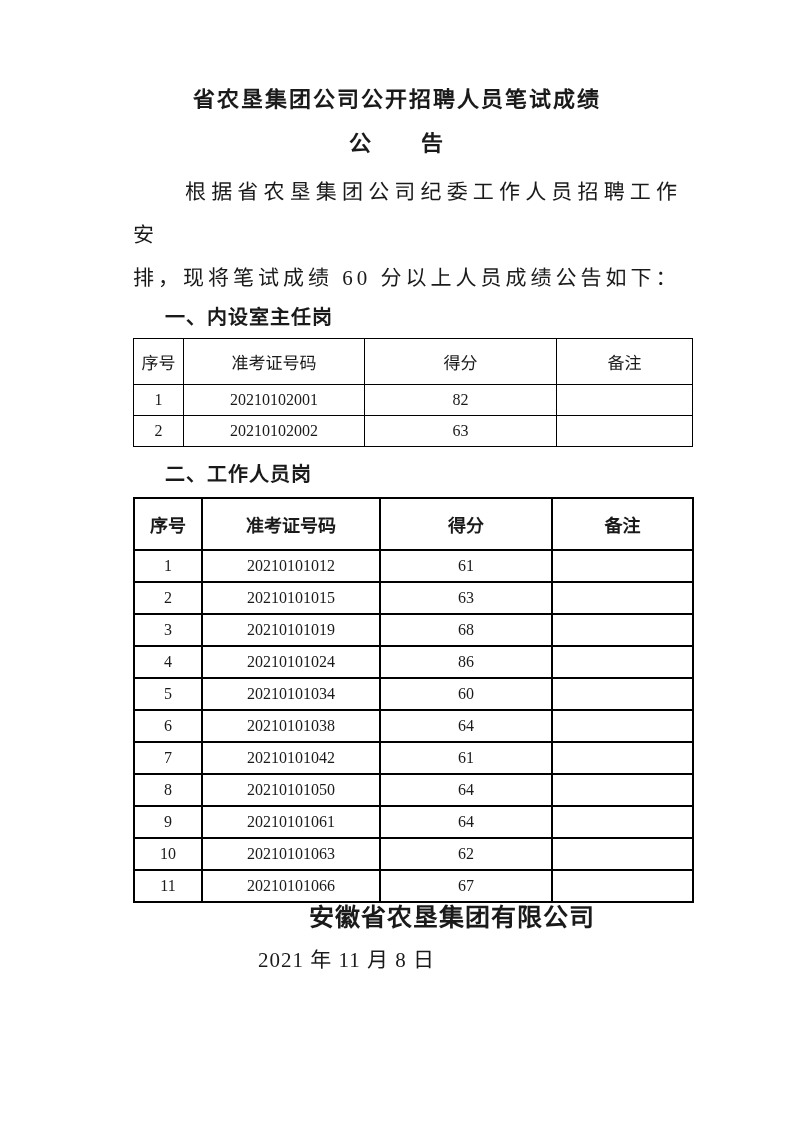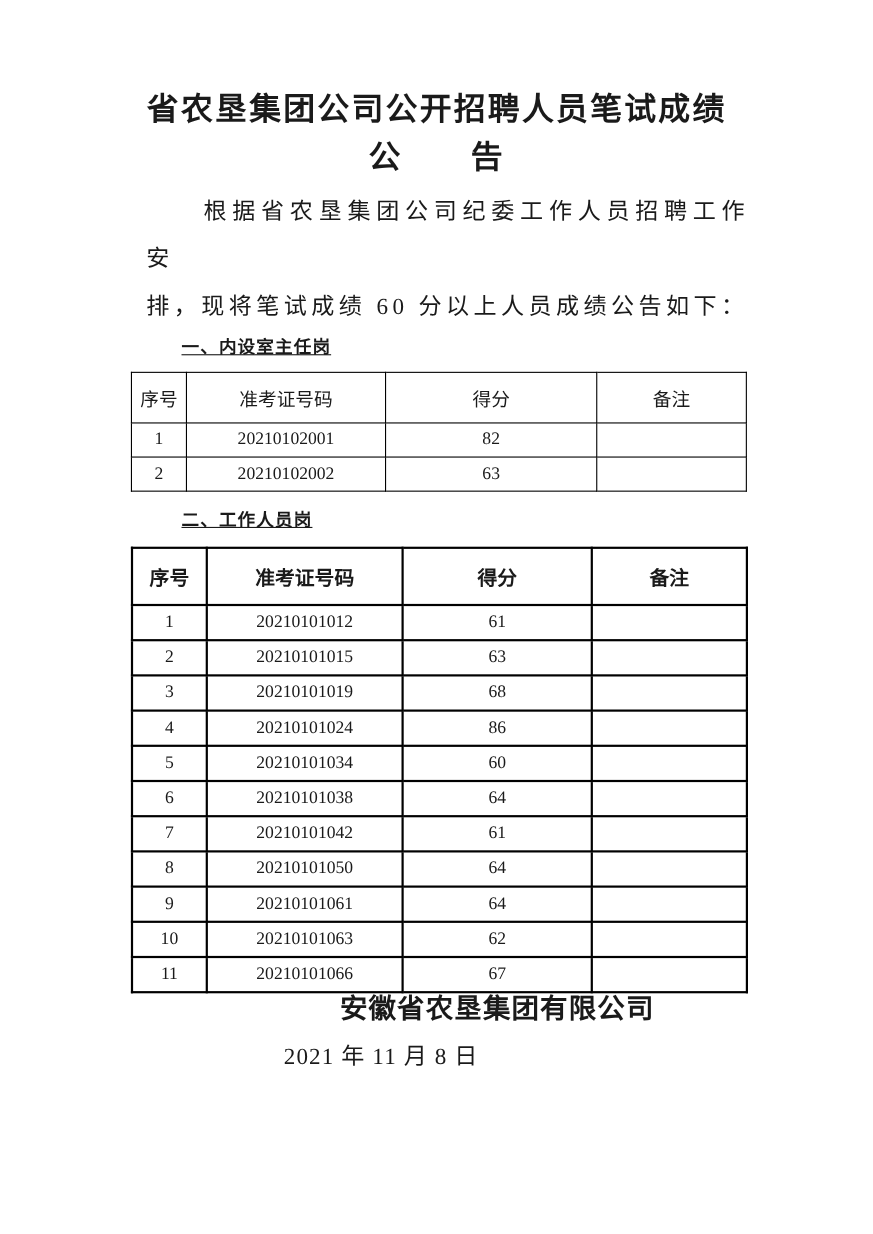--- a/index.html
+++ b/index.html
@@ -15,21 +15,21 @@
     color: #1a1a1a;
   }
   .doc {
     box-sizing: border-box;
     width: 794px;
     height: 1122px;
     padding: 83px 113px 0 113px;
     background: #ffffff;
   }
   .title-line {
-    font-size: 29px;
+    font-size: 22px;
     line-height: 34px;
     font-weight: bold;
     letter-spacing: 2px;
     text-align: center;
   }
   .title-line2 { margin-top: 10px; }
 
   .intro { margin-top: 10px; margin-left: 20px; }
   .para-line {
     font-size: 21px;
@@ -38,34 +38,33 @@
   }
   .justify-stretch {
     text-indent: 52px;
     text-align: justify;
     text-align-last: justify;
   }
 
   .section-heading {
     margin-top: 2px;
     padding-left: 52px;
-    font-size: 16px;
+    font-size: 20px;
     line-height: 30px;
     font-weight: bold;
     letter-spacing: 1px;
     font-family: "Liberation Sans", "DejaVu Sans", sans-serif;
-    text-decoration: underline;
   }
   .section-heading-2 { margin-top: 12px; }
 
   table {
     border-collapse: collapse;
     table-layout: fixed;
     width: 559px;
-    margin-left: 6px;
+    margin-left: 20px;
     background: #ffffff;
   }
   th, td {
     text-align: center;
     vertical-align: middle;
     overflow: hidden;
     padding: 0;
   }
   .table-1 { margin-top: 6px; }
   .table-1 th, .table-1 td { border: 1px solid #000000; }

